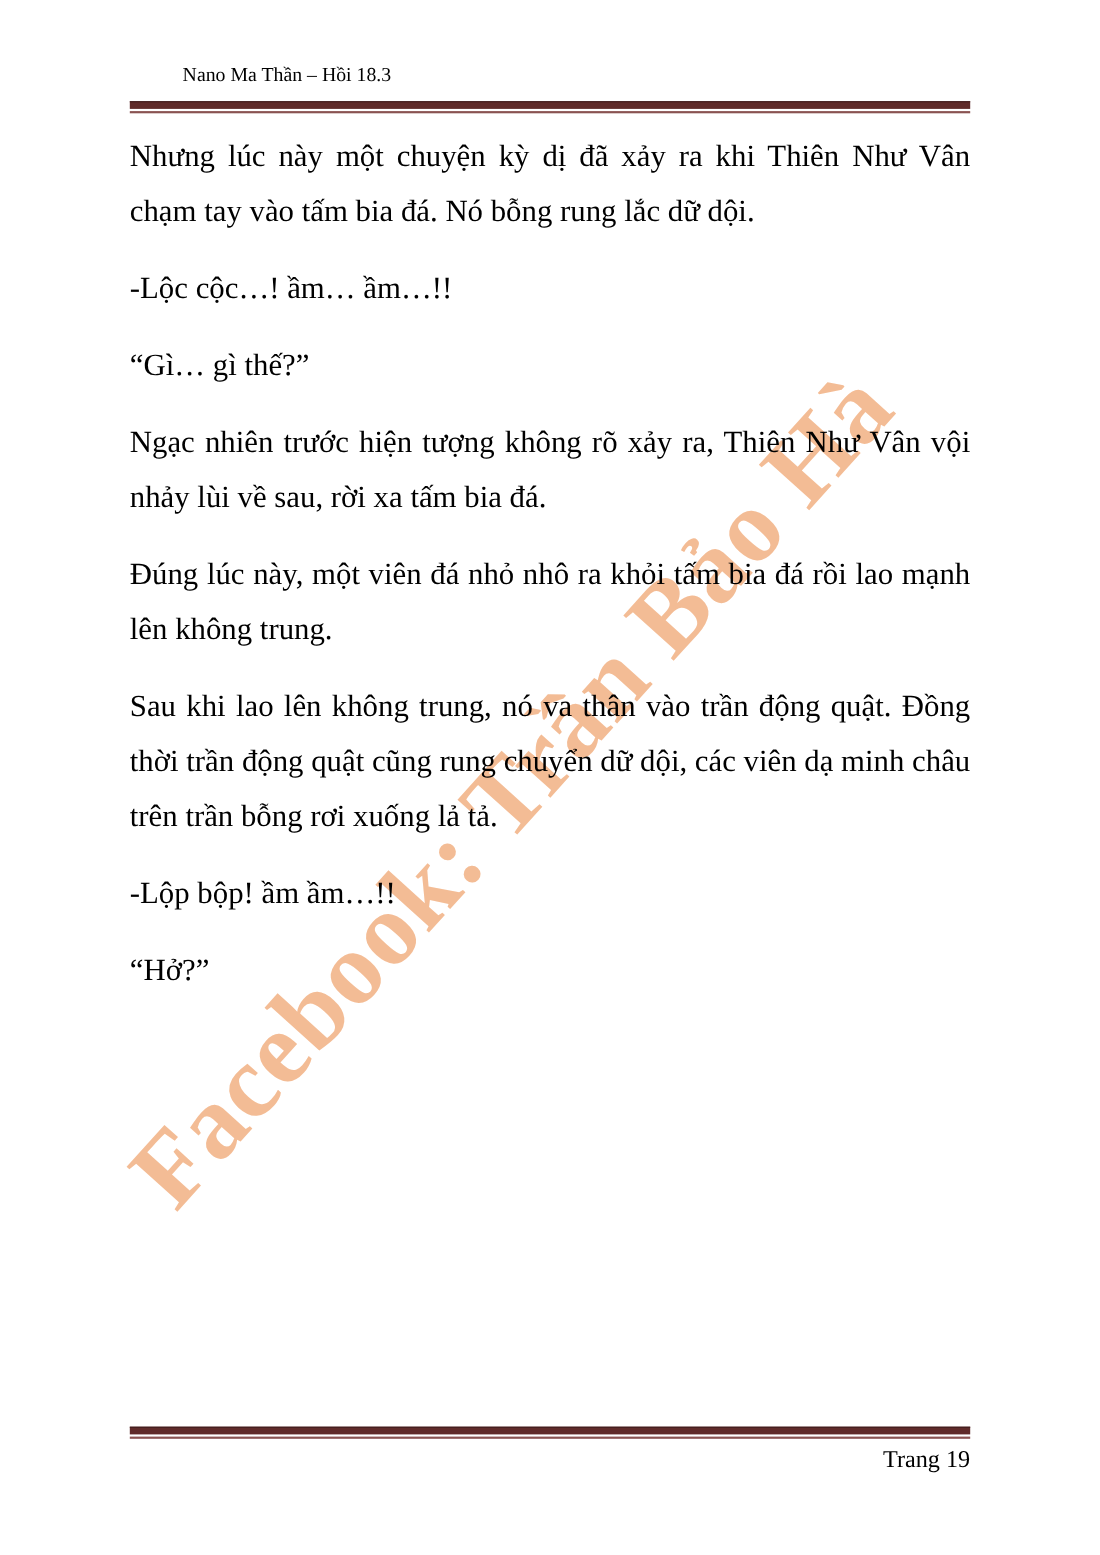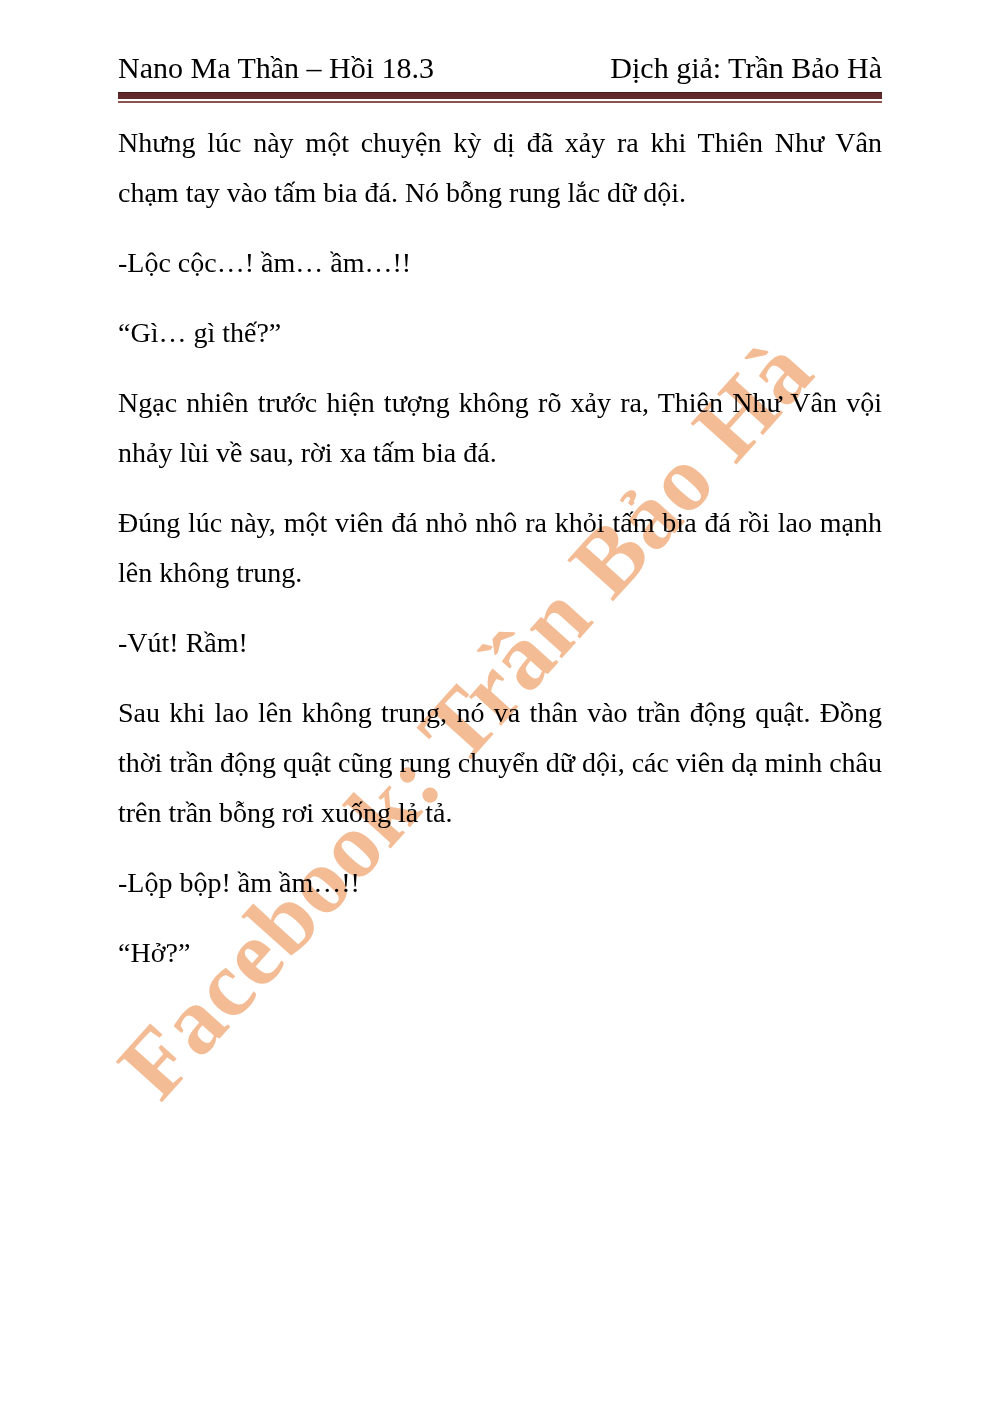--- a/index.html
+++ b/index.html
@@ -31,23 +31,24 @@
   .content {
     position: absolute;
     left: 118px;
     right: 118px;
     top: 52px;
     z-index: 2;
   }
   .header-row {
     display: flex;
     justify-content: space-between;
-    font-size: 30px;
+    font-size: 18px;
     line-height: 32px;
     margin-bottom: 8px;
+    margin-left: 48px;
   }
   .rule-thick { height: 6px; background: #5f2a29; border-top: 1px solid #401c1c; }
   .rule-thin  { height: 2px; background: #8a5352; margin-top: 2px; }
   .body-text {
     margin-top: 15px;
     font-size: 28px;
     line-height: 50px;
     text-align: justify;
   }
   .body-text p { margin: 0 0 20px 0; }
@@ -69,34 +70,37 @@
 <body>
 
 <div class="page">
 
   <div class="watermark">Facebook: Trần Bảo Hà</div>
 
   <div class="content">
 
     <div class="header-row">
       <span>Nano Ma Thần – Hồi 18.3</span>
-      <span>Dịch giả: Trần Bảo Hà</span>
     </div>
 
     <div class="rule-thick"></div>
     <div class="rule-thin"></div>
 
     <div class="body-text">
       <p>Nhưng lúc này một chuyện kỳ dị đã xảy ra khi Thiên Như Vân chạm tay vào tấm bia đá. Nó bỗng rung lắc dữ dội.</p>
       <p>-Lộc cộc…! ầm… ầm…!!</p>
       <p>“Gì… gì thế?”</p>
       <p>Ngạc nhiên trước hiện tượng không rõ xảy ra, Thiên Như Vân vội nhảy lùi về sau, rời xa tấm bia đá.</p>
       <p>Đúng lúc này, một viên đá nhỏ nhô ra khỏi tấm bia đá rồi lao mạnh lên không trung.</p>
-      <p>-Vút! Rầm!</p>
       <p>Sau khi lao lên không trung, nó va thân vào trần động quật. Đồng thời trần động quật cũng rung chuyển dữ dội, các viên dạ minh châu trên trần bỗng rơi xuống lả tả.</p>
       <p>-Lộp bộp! ầm ầm…!!</p>
       <p>“Hở?”</p>
     </div>
 
   </div>
 
+  <div class="footer">
+    <div class="rule-thick"></div>
+    <div class="rule-thin"></div>
+    <div class="footer-label">Trang 19</div>
+  </div>
 
 </div>
 
 </body></html>

